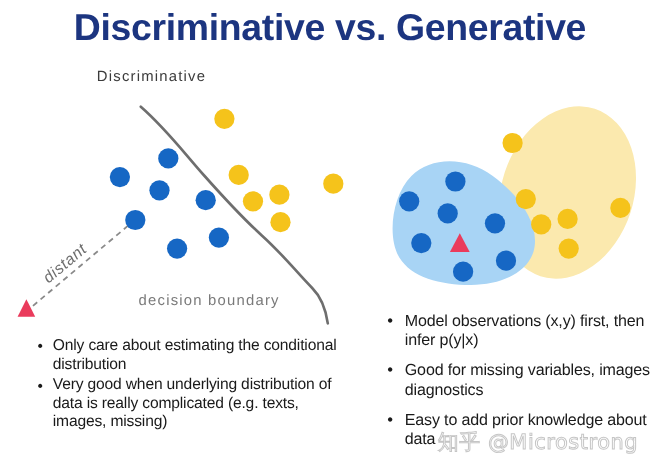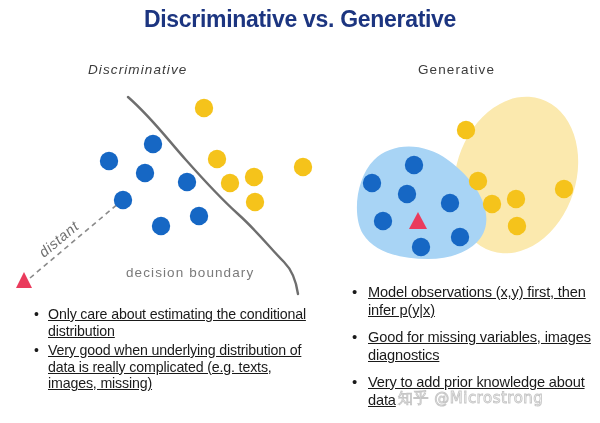--- a/index.html
+++ b/index.html
@@ -9,35 +9,35 @@
     font-family:"Liberation Sans",sans-serif;
     overflow:hidden;
     position:relative;
   }
   #slide{position:absolute;left:0;top:0;width:600px;height:423px;background:#fff;}
 
   
   .title{
     position:absolute;left:0;top:6px;width:600px;
     text-align:center;
-    font-size:23px;font-weight:bold;
+    font-size:34px;font-weight:bold;
     color:#1c3580;
     letter-spacing:-0.3px;
     white-space:nowrap;
   }
 
   
   .sec-head{
     position:absolute;
     font-size:13.5px;
     color:#3b3b3b;
     letter-spacing:1.1px;
     white-space:nowrap;
   }
-  .sec-head.left{left:88px;top:62px;font-style:italic;}
+  .sec-head.left{left:88px;top:62px;}
   .sec-head.right{left:418px;top:62px;}
 
   
   .diagram{position:absolute;left:0;top:0;width:600px;height:423px;pointer-events:none;}
 
   
   .bullets{position:absolute;}
   .bullets.left{left:34px;top:306px;width:290px;}
   .bullets.right{left:352px;top:283px;width:246px;}
   .bullet-row{
@@ -54,45 +54,43 @@
     line-height:16.5px;
     text-align:left;
   }
   .bullets.right .bullet-dot{width:16px;font-size:15px;line-height:18px;}
   .bullet-text{
     flex:1 1 auto;
     color:#1a1a1a;
     font-size:14.2px;
     line-height:16.5px;
     letter-spacing:-0.15px;
-    text-decoration:underline;
   }
   .bullets.right .bullet-text{font-size:14.6px;line-height:18px;}
 
   
   .watermark{
     position:absolute;
     left:398px;top:389px;
-    font-size:15px;
+    font-size:19px;
     color:transparent;
     -webkit-text-stroke:0.9px rgba(150,150,150,0.55);
     letter-spacing:0.5px;
     white-space:nowrap;
     font-family:"DejaVu Sans",sans-serif;
   }
 </style>
 </head>
 <body>
 
 <div id="slide">
 
   <div class="title">Discriminative vs. Generative</div>
 
   <div class="sec-head left">Discriminative</div>
-  <div class="sec-head right">Generative</div>
 
   <svg class="diagram" viewBox="0 0 600 423">
 
     <g>
 
       <path d="M128,97 C152,118 168,140 186,160
                C202,178 218,196 238,214
                C258,232 270,248 284,262
                C292,270 296,280 298,294" fill="none" stroke="#6e6e6e" stroke-width="2.4" stroke-linecap="round"></path>
 
@@ -164,19 +162,19 @@
     <div class="bullet-row">
       <span class="bullet-dot">•</span>
       <span class="bullet-text">Model observations (x,y) first, then infer p(y|x)</span>
     </div>
     <div class="bullet-row">
       <span class="bullet-dot">•</span>
       <span class="bullet-text">Good for missing variables, images diagnostics</span>
     </div>
     <div class="bullet-row">
       <span class="bullet-dot">•</span>
-      <span class="bullet-text">Very to add prior knowledge about data</span>
+      <span class="bullet-text">Easy to add prior knowledge about data</span>
     </div>
   </div>
 
   <div class="watermark">知乎 @Microstrong</div>
 
 </div>
 
 </body></html>

